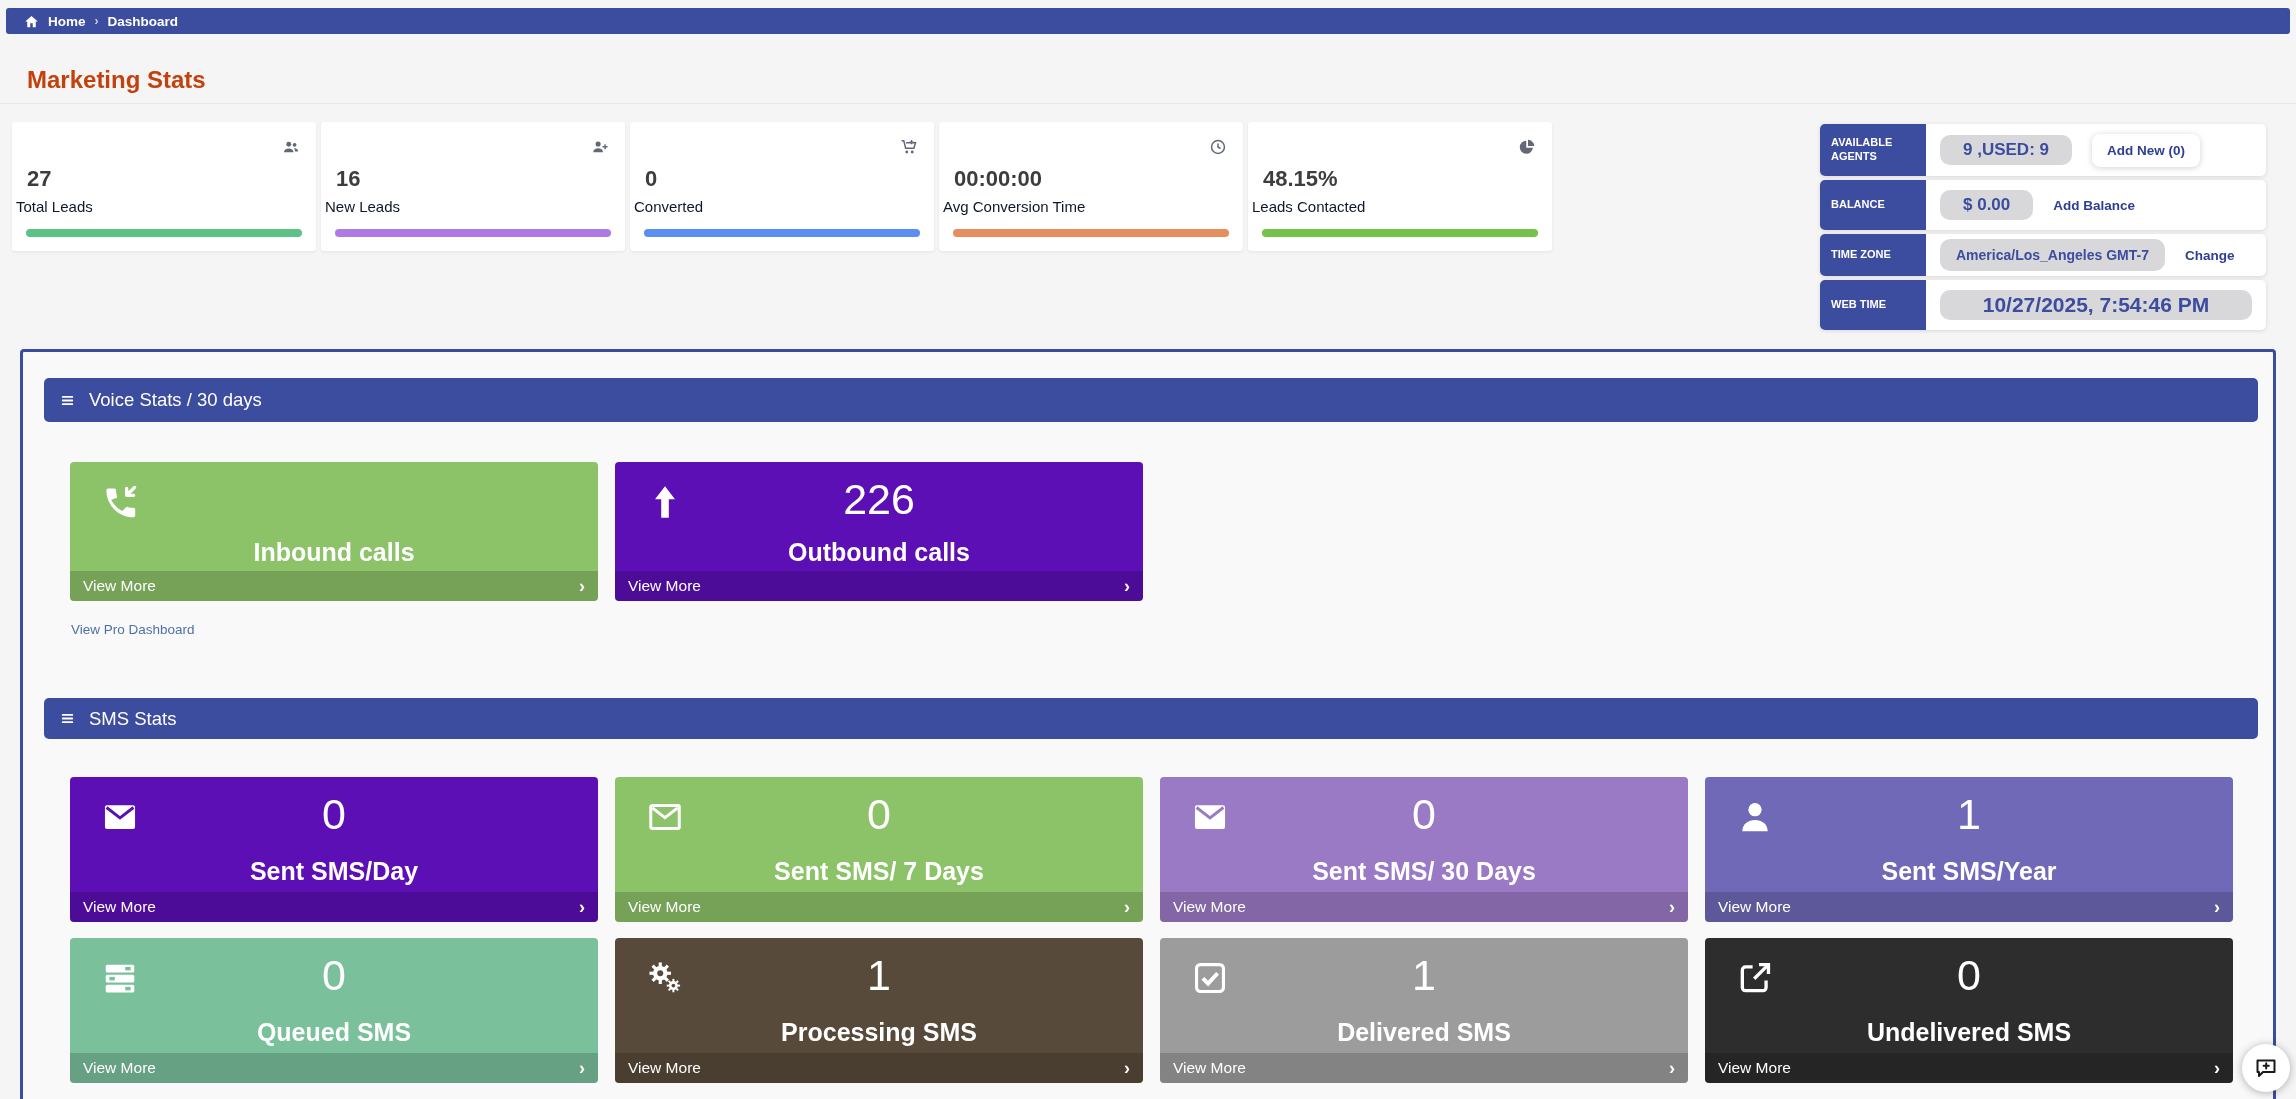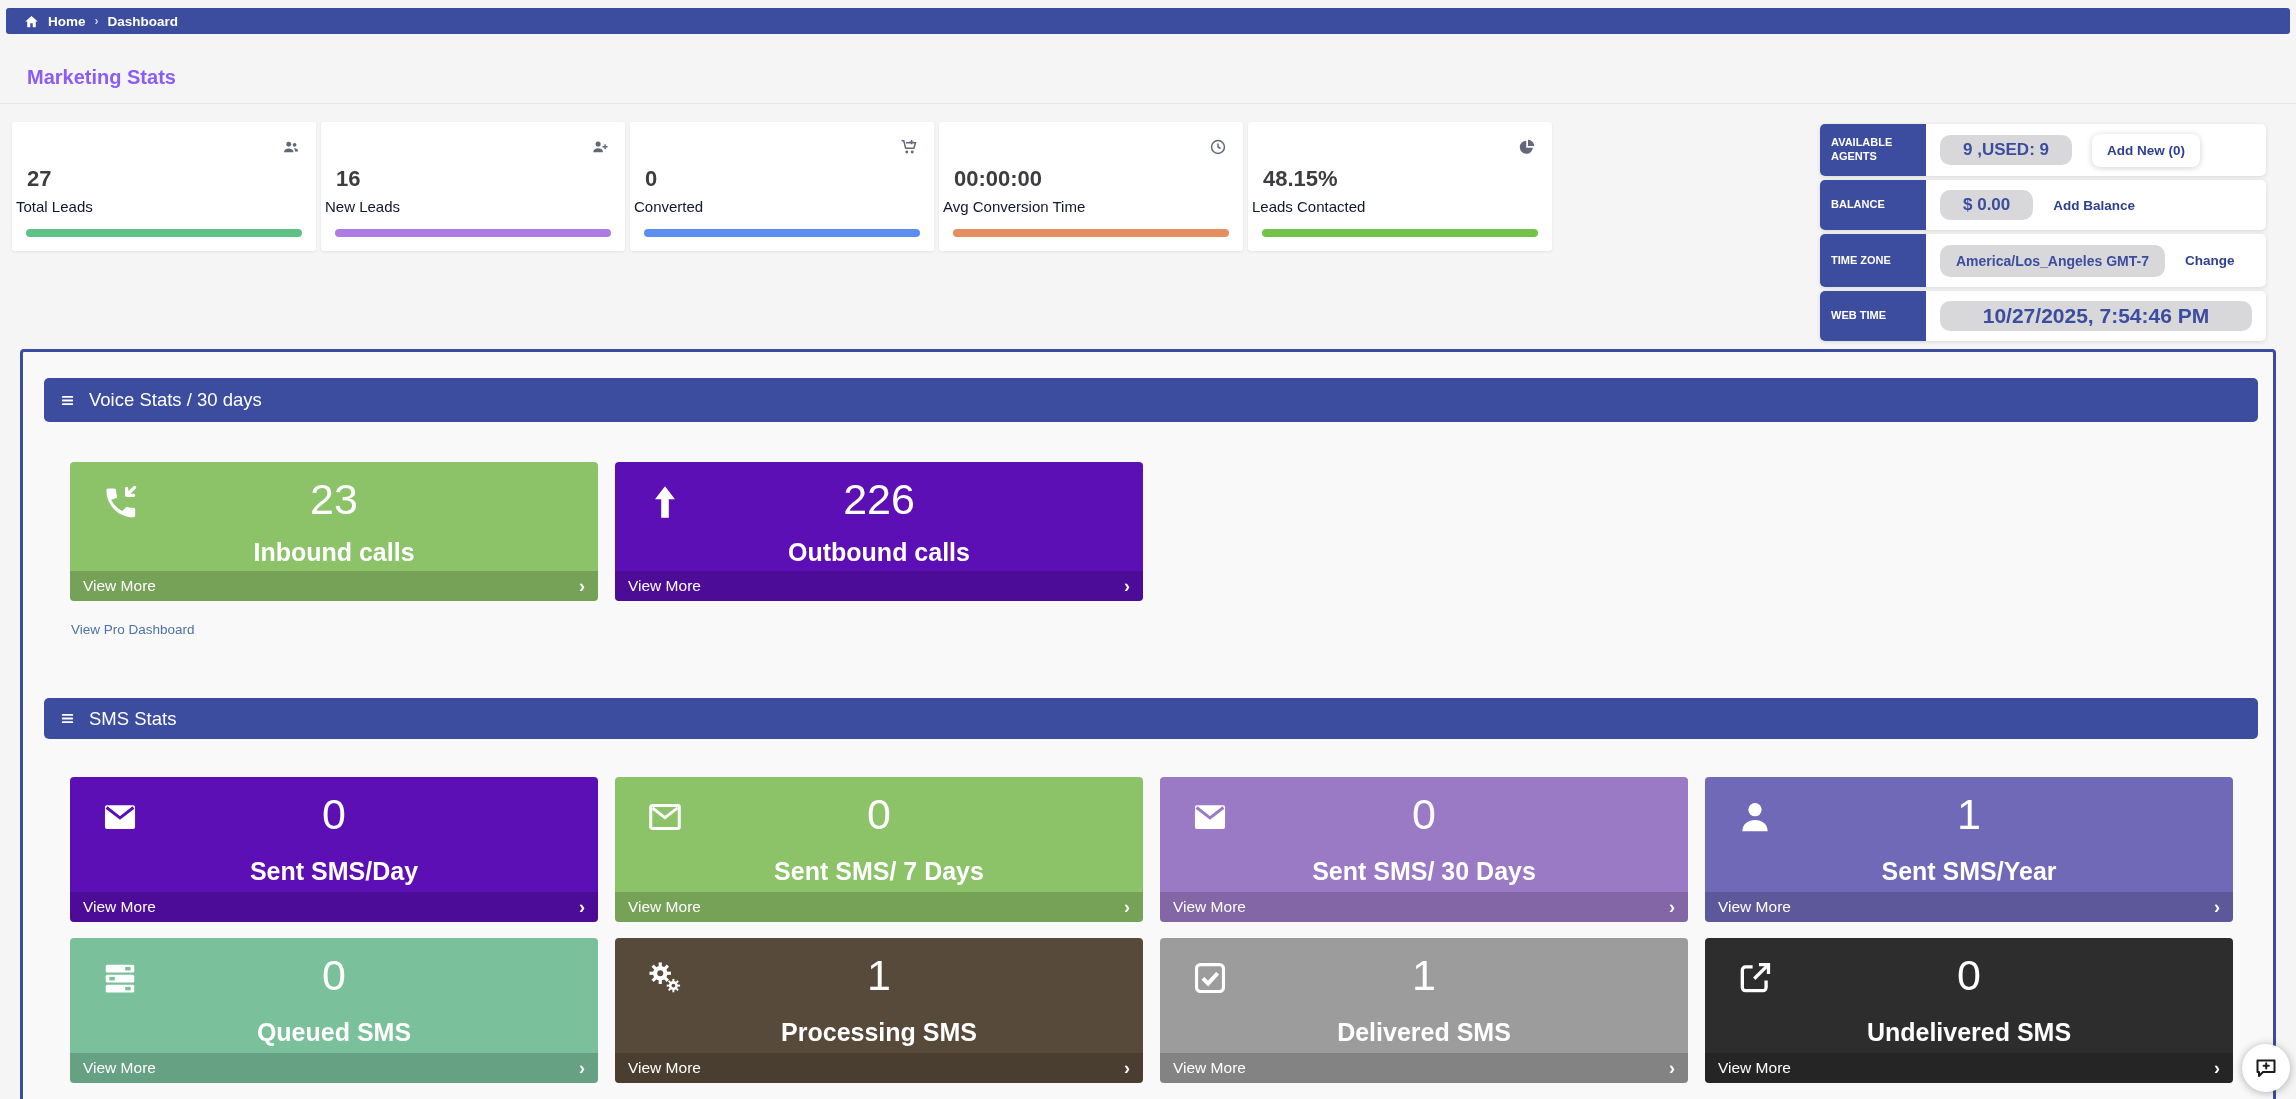--- a/index.html
+++ b/index.html
@@ -7,39 +7,39 @@
   #screen{position:relative;width:2296px;height:1099px;background:#f5f5f6;overflow:hidden;}
 
   
   .crumb-bar{position:absolute;left:6px;top:8px;width:2284px;height:26px;background:#3c4c9e;border-radius:3px;
     display:flex;align-items:center;padding-left:18px;box-sizing:border-box;color:#fff;font-size:13.5px;font-weight:600;gap:9px;}
   .crumb-bar .sep{font-size:12px;color:#cdd4ee;font-weight:700;}
   .crumb-ico{width:15px;height:15px;display:inline-flex;}
   .crumb-ico svg{width:15px;height:15px;fill:#fff;}
 
   
-  .page-heading{position:absolute;left:27px;top:66px;font-size:20px;font-weight:700;color:#8b5cf6;}
+  .page-heading{position:absolute;left:27px;top:66px;font-size:24px;font-weight:700;color:#c2410c;}
   .heading-divider{position:absolute;left:0;top:103px;width:2296px;border-top:1px solid #e7e7e9;}
 
   
   .stat-row{position:absolute;left:12px;top:122px;display:flex;gap:5px;}
   .stat-card{position:relative;width:304px;height:129px;background:#fff;border-radius:3px;box-shadow:0 1px 3px rgba(0,0,0,.07);}
   .stat-icon{position:absolute;top:16px;right:16px;color:#626878;}
   .stat-icon svg{width:18px;height:18px;}
   .stat-value{position:absolute;left:15px;top:44px;font-size:22px;font-weight:600;color:#3d3d3f;}
   .stat-label{position:absolute;left:4px;top:76px;font-size:15px;color:#0f172a;}
   .stat-bar{position:absolute;left:14px;right:14px;bottom:14px;height:8px;border-radius:4px;background:#ccc;}
 
   
   .acct-panel{position:absolute;left:1820px;top:124px;width:446px;display:flex;flex-direction:column;gap:4px;}
   .acct-row{display:flex;background:#fff;border-radius:5px;box-shadow:0 1px 4px rgba(0,0,0,.12);overflow:hidden;}
   .acct-label{width:106px;min-width:106px;background:#3c4c9e;color:#fff;font-size:11px;font-weight:700;
     display:flex;align-items:center;padding:6px 8px 6px 11px;box-sizing:border-box;line-height:1.25;}
   .acct-value{flex:1;display:flex;align-items:center;gap:20px;padding:0 12px 0 14px;}
-  .acct-row.r1{height:52px;} .acct-row.r2{height:50px;} .acct-row.r3{height:53px;} .acct-row.r4{height:50px;}
+  .acct-row.r1{height:52px;} .acct-row.r2{height:50px;} .acct-row.r3{height:42px;} .acct-row.r4{height:50px;}
   .pill{background:#d8d8da;border-radius:10px;color:#3c4c9e;font-weight:700;padding:5px 23px;white-space:nowrap;}
   .pill.lg{font-size:17px;}
   .pill.md{font-size:14px;padding:8px 16px;}
   .pill.time{flex:1;text-align:center;font-size:21px;padding:3px 10px;margin-right:2px;}
   .acct-action{color:#2e3f92;font-weight:700;font-size:13.5px;text-decoration:none;cursor:pointer;white-space:nowrap;}
   .acct-action.boxed{background:#fff;border-radius:8px;box-shadow:0 1px 6px rgba(0,0,0,.18);padding:9px 15px;}
 
   
   .main-panel{position:absolute;left:20px;top:349px;width:2250px;height:766px;background:#f9f9fa;
     border:3px solid #3c4c9e;border-radius:4px;}
@@ -196,21 +196,20 @@
     </div>
 
     <div class="card-row voice-row">
       <div class="big-card" style="background-color: rgb(140, 194, 104); --card: #8cc268;">
         <span class="big-icon">
           <svg viewBox="0 0 24 24" fill="currentColor">
               <path d="M6.4 10.6c1.6 3.1 4 5.5 7 7.1l2.3-2.3c.3-.3.7-.4 1.1-.3 1.2.4 2.4.6 3.7.6.6 0 1.1.5 1.1 1.1v3.8c0 .6-.5 1.1-1.1 1.1-9.5 0-17.1-7.7-17.1-17.1 0-.6.5-1.1 1.1-1.1h3.9c.6 0 1.1.5 1.1 1.1 0 1.3.2 2.5.6 3.7.1.4 0 .8-.3 1.1z"></path>
               <path d="M21.2 2.8l-4.5 4.5M16.2 3.4v4.4h4.4" stroke="currentColor" stroke-width="2.1" fill="none" stroke-linecap="round" stroke-linejoin="round"></path>
             </svg>
         </span>
-        <div class="big-value">23</div>
         <div class="big-label">Inbound calls</div>
         <div class="big-footer">
           <span>View More</span>
           <span class="chev">›</span>
         </div>
       </div>
       <div class="big-card" style="background-color: rgb(92, 15, 180); --card: #5c0fb4;">
         <span class="big-icon">
           <svg viewBox="0 0 24 24" fill="currentColor">
               <path d="M12 2l6.3 8.2h-3.9V22H9.6V10.2H5.7z"></path>

